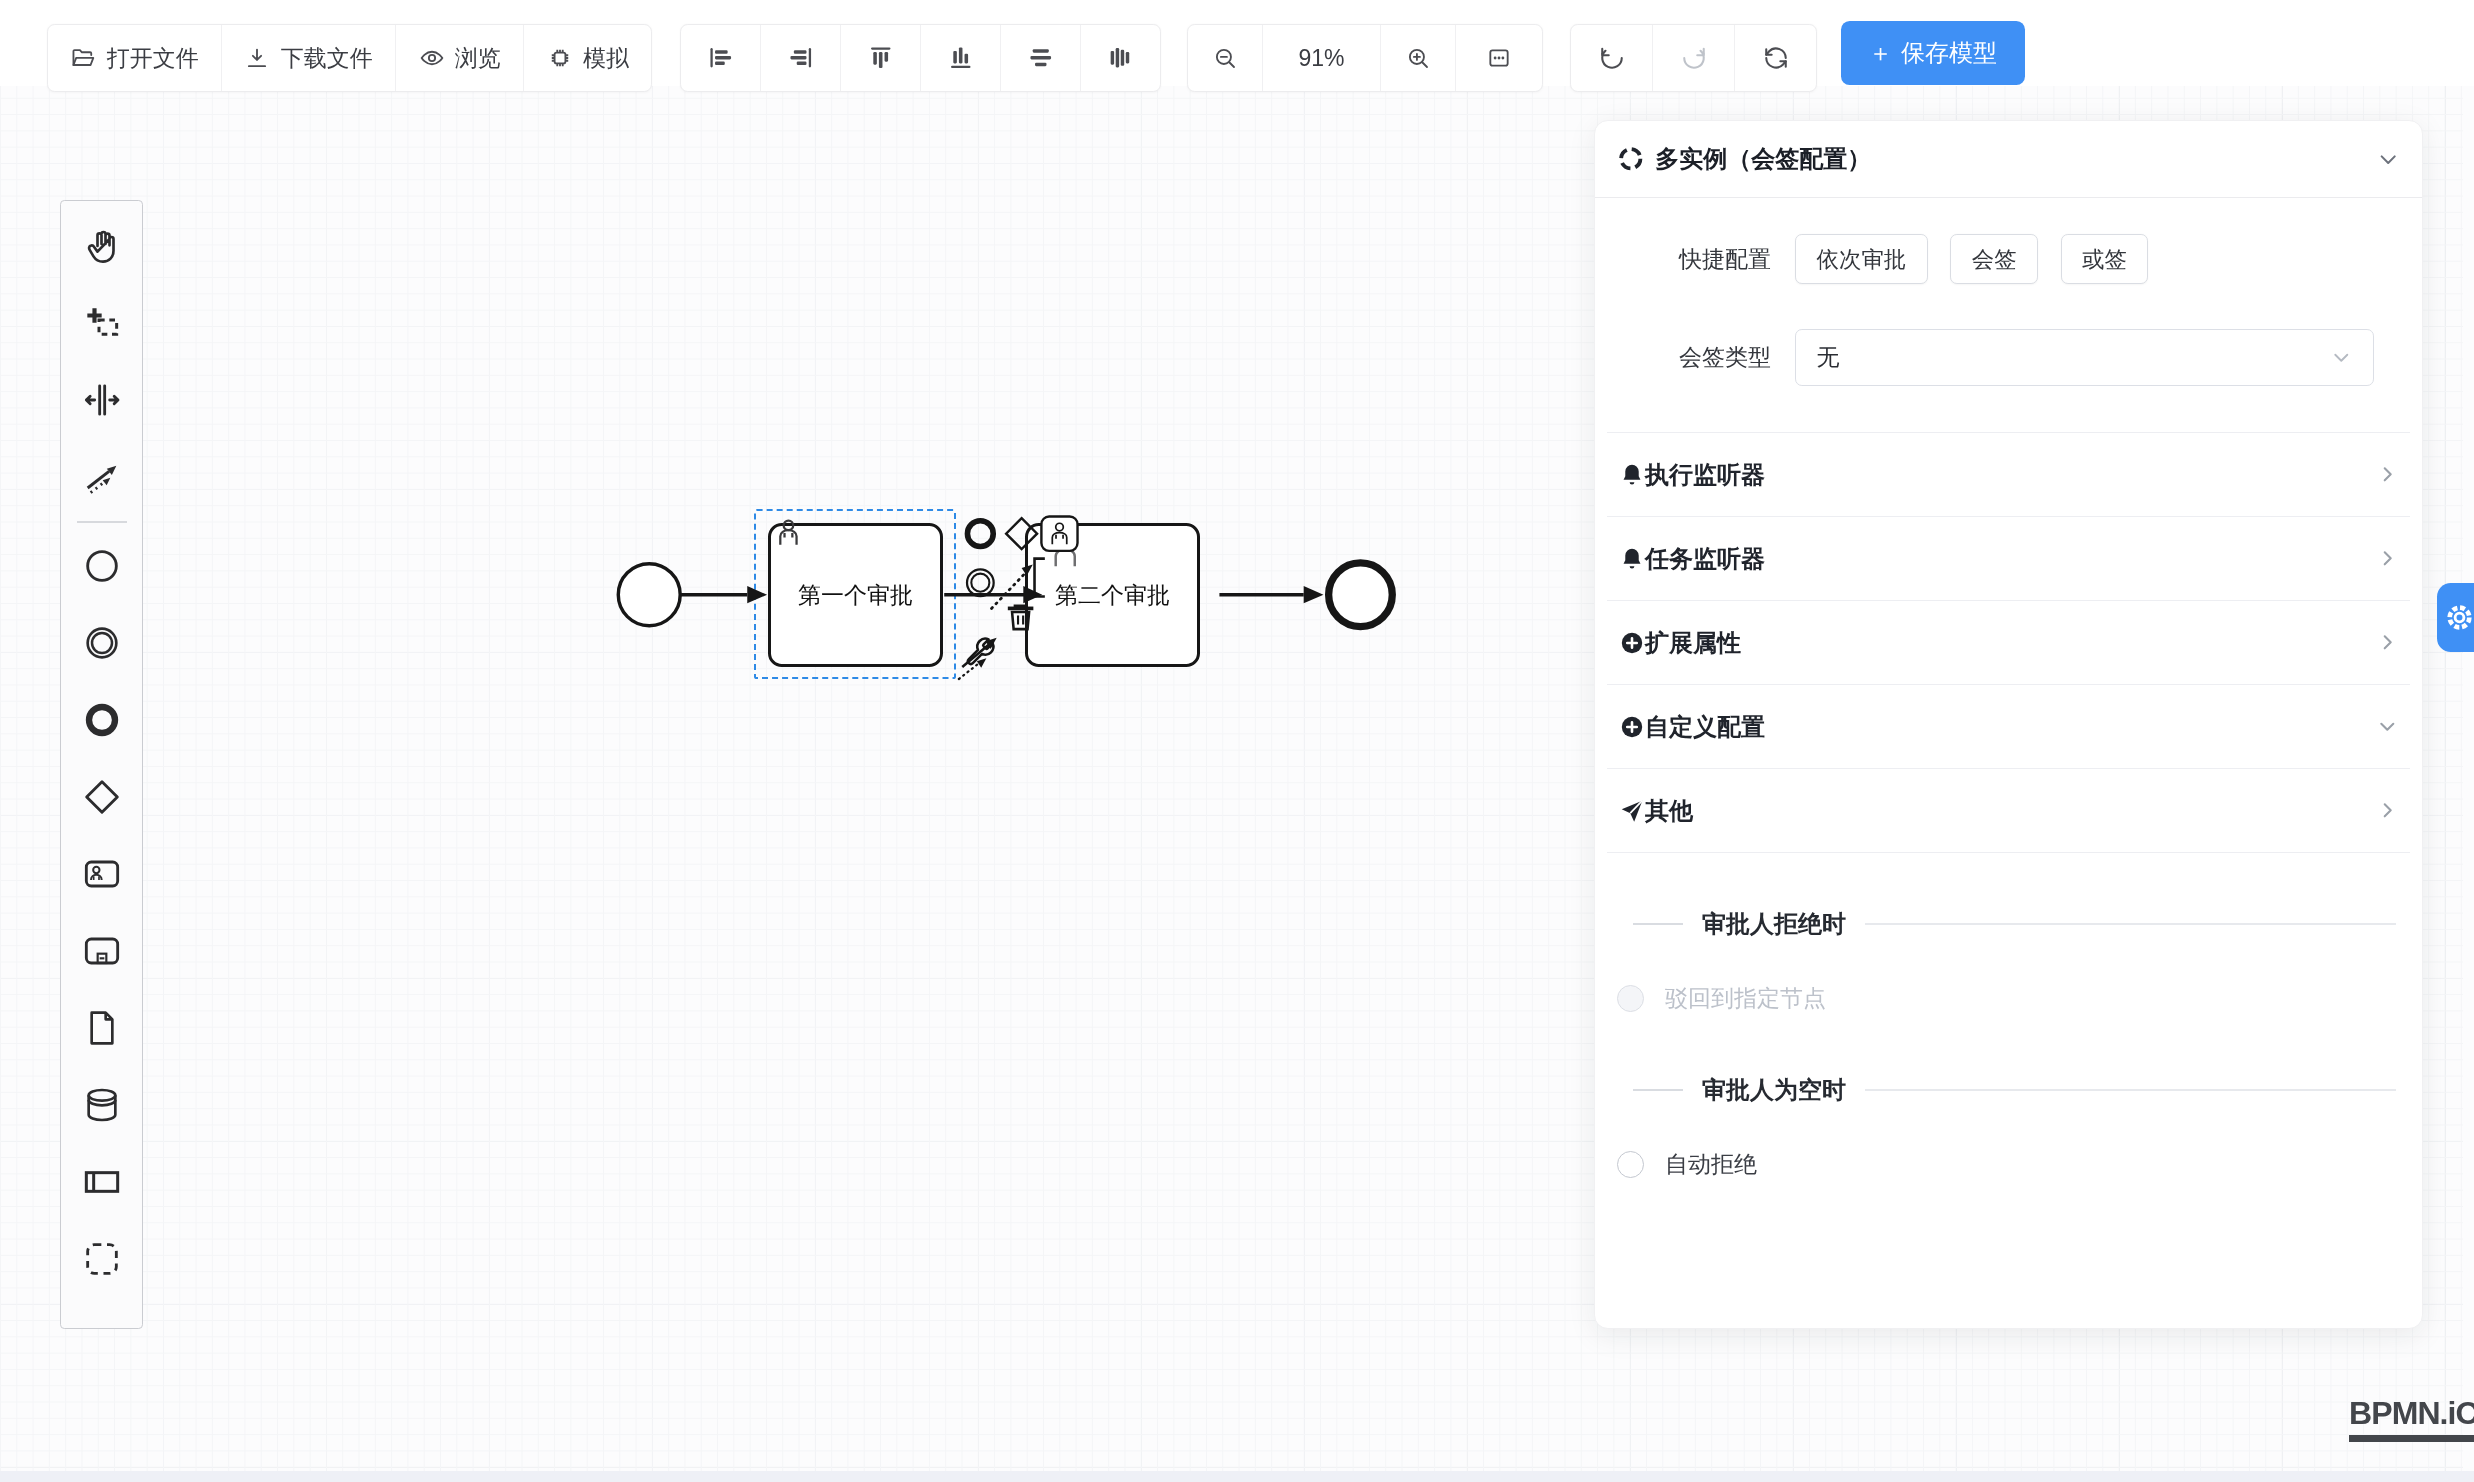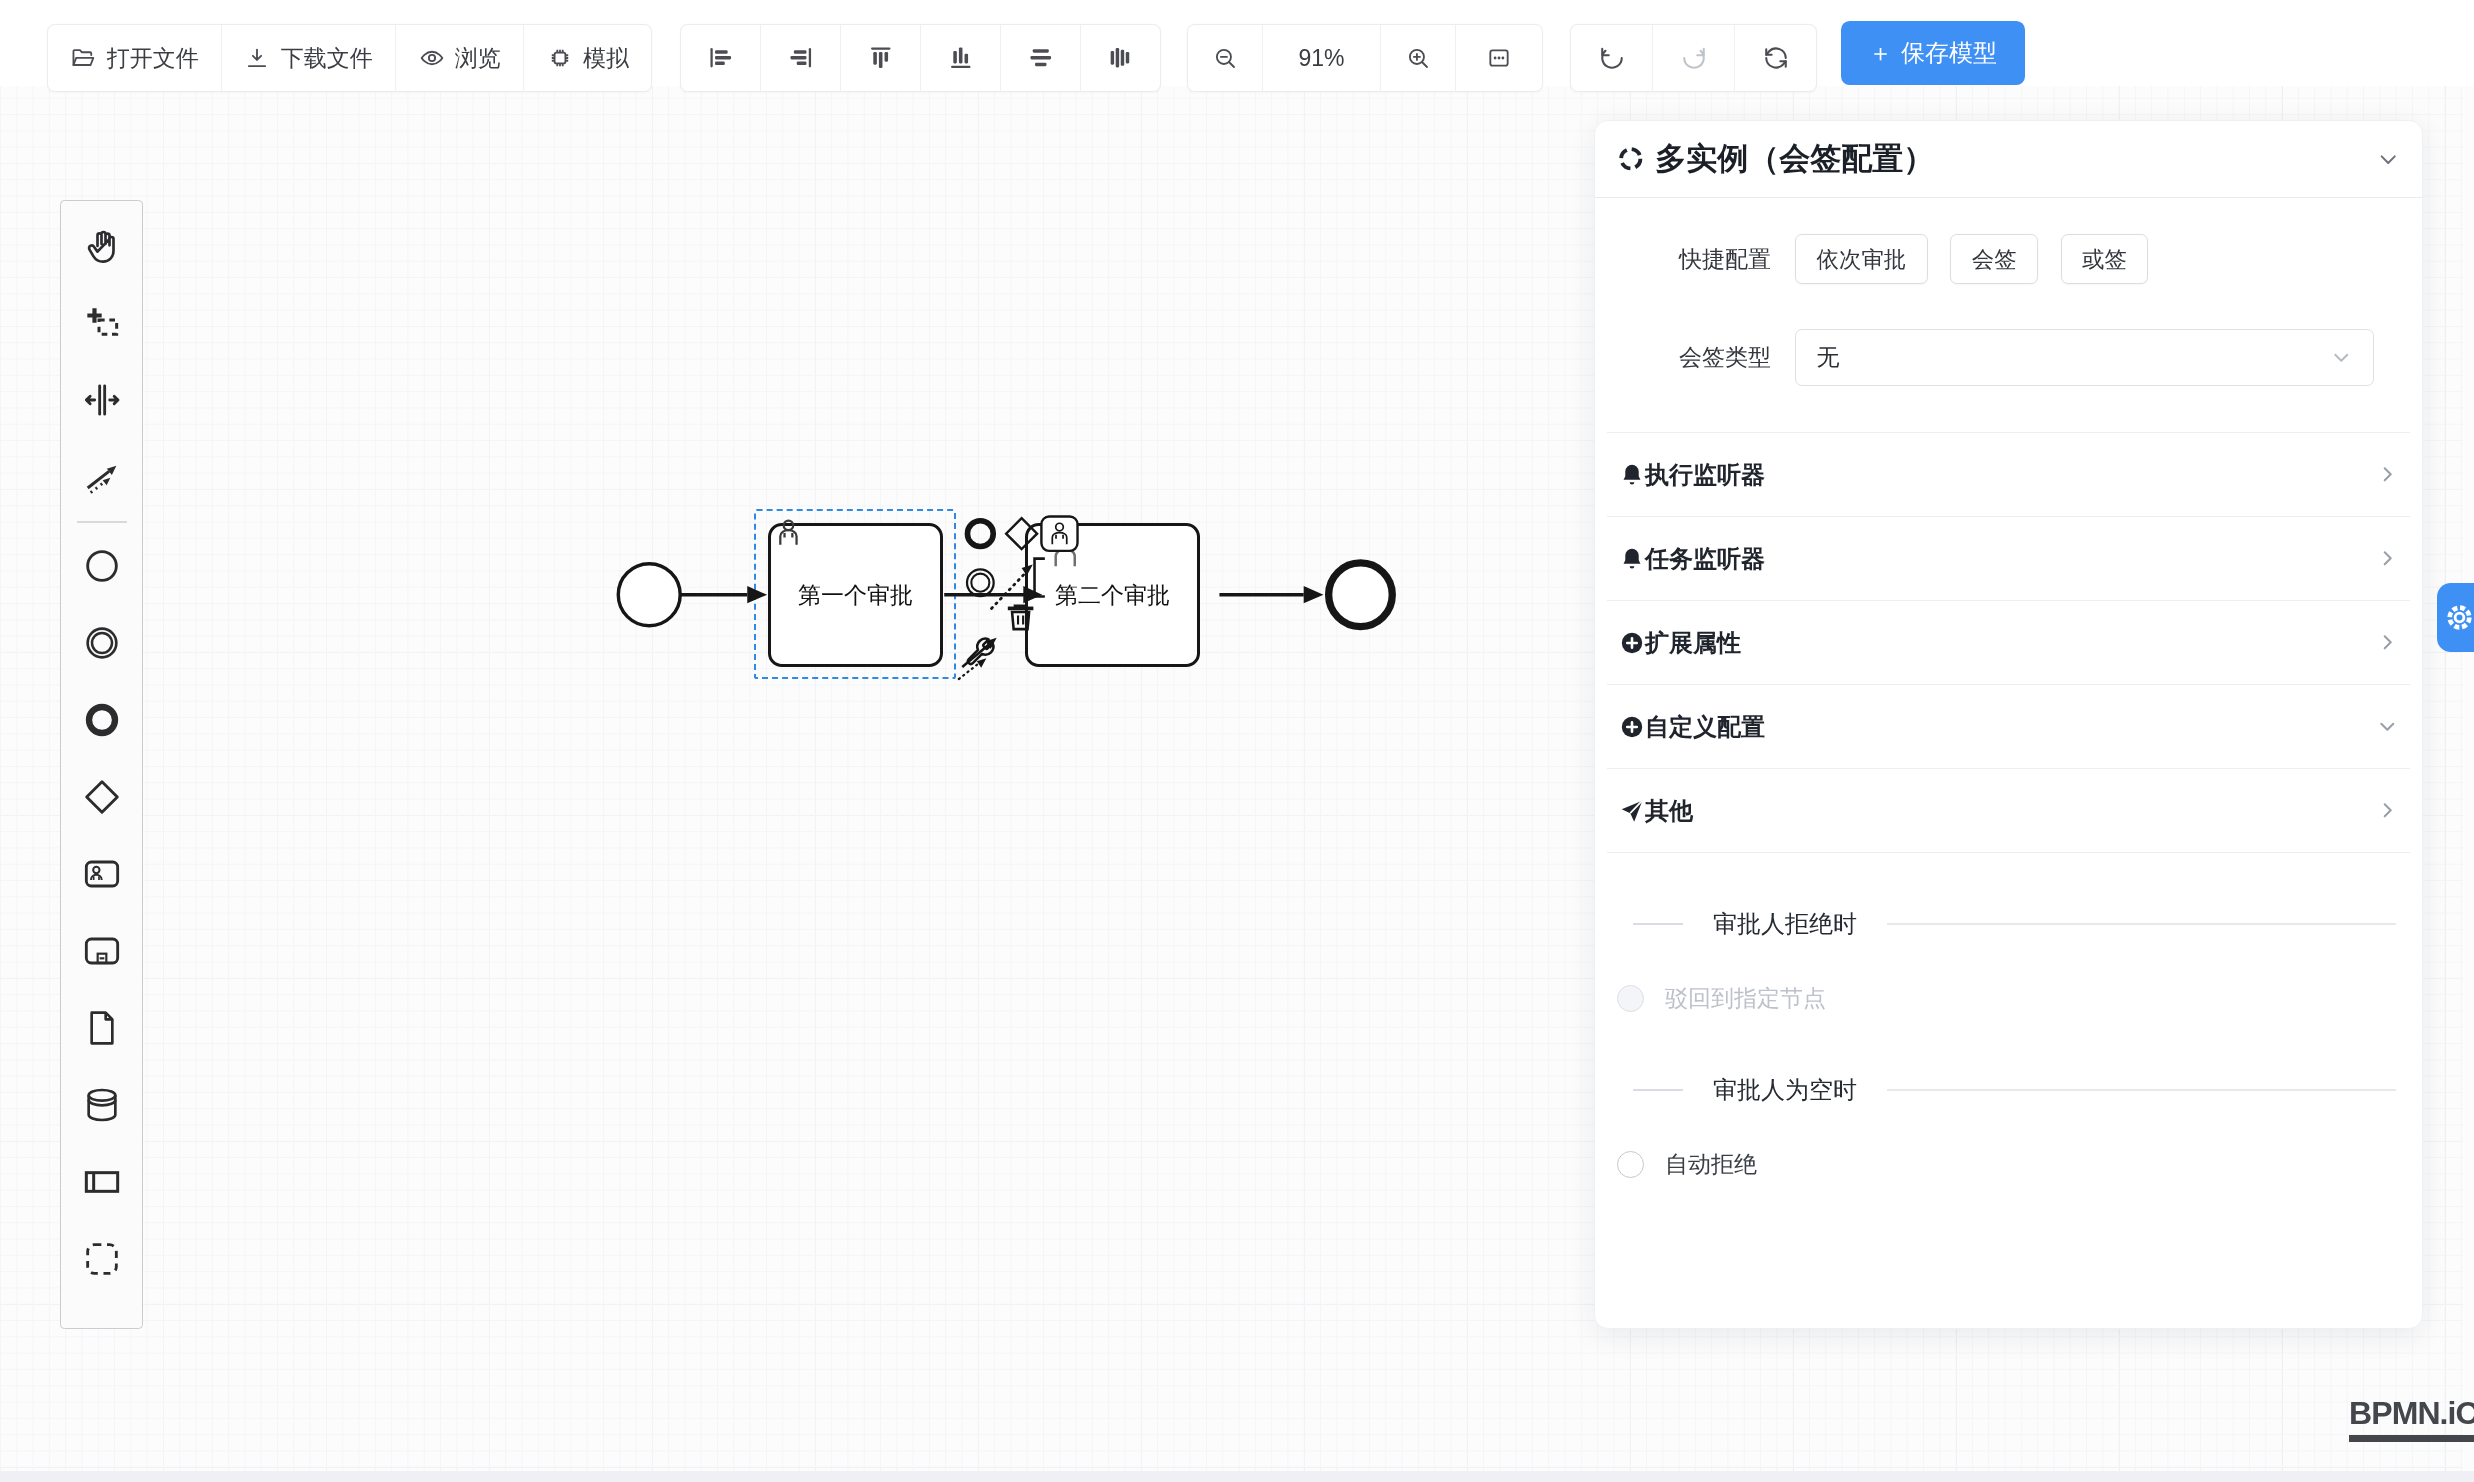--- a/index.html
+++ b/index.html
@@ -32,36 +32,36 @@
   .selbox{position:absolute;left:754px;top:509px;width:202px;height:170px;border:2.6px dashed #2e8ae6;border-radius:2.6px;box-sizing:border-box;}
   .task{position:absolute;width:175px;height:144px;background:#fff;border:3.4px solid #161616;border-radius:13.8px;
     box-sizing:border-box;display:flex;align-items:center;justify-content:center;font-size:23px;color:#111;cursor:pointer;}
   .task1{left:768px;top:523px;}
   .task2{left:1025px;top:523px;}
   .overlay{position:absolute;left:594px;top:464px;pointer-events:none;}
   
   .panel{position:absolute;left:1594px;top:120px;width:829px;height:1209px;background:#fff;border-radius:13.8px;
     box-sizing:border-box;border:0.9px solid #f0f0f2;box-shadow:0 6.9px 29px rgba(31,35,41,.08);overflow:hidden;}
   .phead{height:76px;display:flex;align-items:center;gap:10.3px;padding:0 22.4px;border-bottom:1.7px solid #ebebee;}
-  .phead .ttl{font-size:31px;font-weight:700;color:#1b1f27;flex:1;}
+  .phead .ttl{font-size:24px;font-weight:700;color:#1b1f27;flex:1;}
   .prow{display:flex;align-items:center;margin:36px 22.4px 0 0;}
   .plabel{width:176px;text-align:right;font-size:23px;color:#34373d;flex:none;}
   .qbtns{display:flex;gap:22.4px;margin-left:24px;}
   .qbtn{padding:0 20.6px;height:48px;display:flex;align-items:center;background:#fff;border:1.7px solid #dadde3;
     border-radius:6.9px;font-size:22.4px;color:#34373d;cursor:pointer;box-shadow:0 0.9px 1.7px rgba(0,0,0,.04);}
   .selectbox{flex:1;margin:0 26px 0 24px;height:57px;border:1.7px solid #dcdfe6;border-radius:6.9px;display:flex;
     align-items:center;padding:0 20.6px;font-size:23px;color:#2a2d33;cursor:pointer;box-sizing:border-box;}
   .selectbox .sval{flex:1;}
   .sections{margin:46px 12px 0 12px;}
   .srow{display:flex;align-items:center;height:83px;border-top:1.7px solid #edeef2;padding:0 12px;cursor:pointer;}
   .srow:last-child{border-bottom:1.7px solid #edeef2;}
   .srow .slabel{flex:1;font-size:24px;font-weight:700;color:#20242c;}
   .gdiv{display:flex;align-items:center;margin:55px 26px 0 38px;}
   .gdiv .l1{width:50px;height:1.7px;background:#d9dce1;}
-  .gdiv .gtxt{margin:0 30px;font-size:24px;font-weight:400;color:#262a31;white-space:nowrap;}
+  .gdiv .gtxt{margin:0 19px;font-size:24px;font-weight:700;color:#262a31;white-space:nowrap;}
   .gdiv .l2{flex:1;height:1.7px;background:#e7e9ed;}
   .rrow{display:flex;align-items:center;gap:20.6px;margin:43px 0 0 22.4px;cursor:pointer;}
   .radio{width:27px;height:27px;border-radius:50%;box-sizing:border-box;position:relative;flex:none;}
   .radio.off{border:1.7px solid #c4c8d0;background:#fff;}
   .radio.on{background:#2e85f1;}
   .radio.on::after{content:"";position:absolute;left:8.6px;top:8.6px;width:9.5px;height:9.5px;border-radius:50%;background:#fff;}
   .radio.dis{border:1.7px solid #dcdfe5;background:#f4f5f8;}
   .radio.dis.sel::after{content:"";position:absolute;left:7.7px;top:7.7px;width:7.7px;height:7.7px;border-radius:50%;background:#9aa0ab;}
   .rtext{font-size:23px;color:#3a3d44;}
   .rtext.dim{color:#bcc1ca;}

